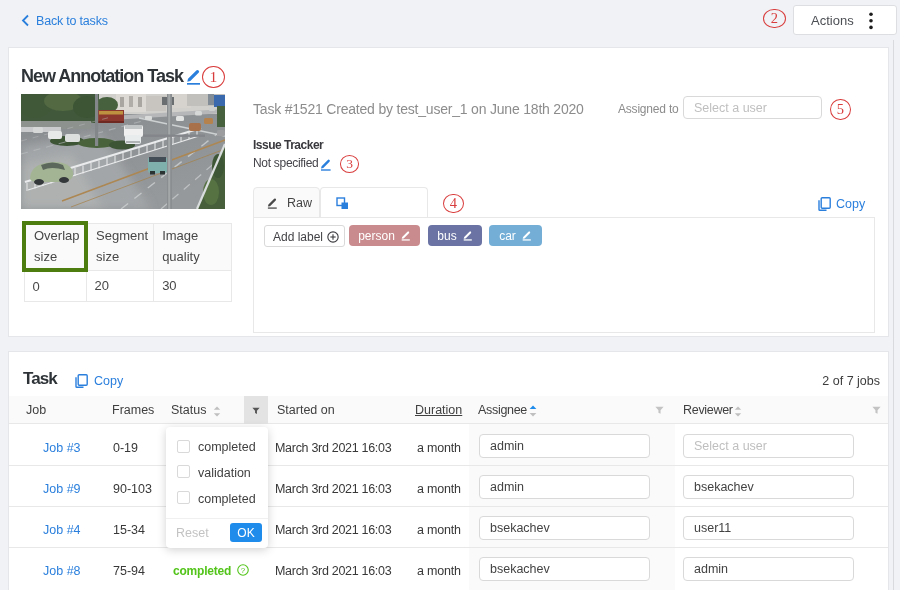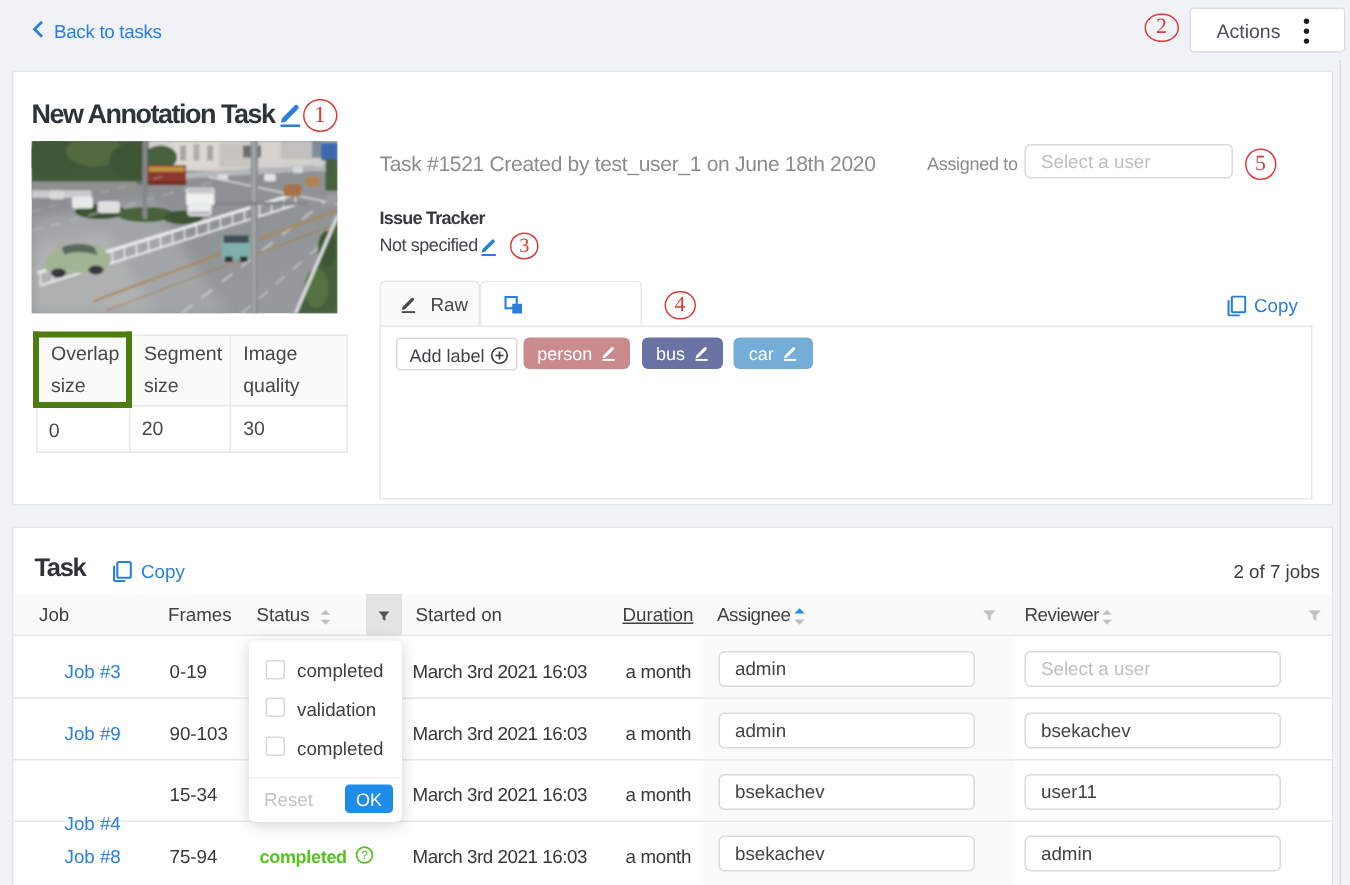--- a/index.html
+++ b/index.html
@@ -306,21 +306,21 @@
     <span class="ph">Select a user</span>
   </div>
 
 <div class="celltxt blue" style="left:43px;top:482px;">Job #9</div>
 <div class="celltxt" style="left:113px;top:482px;">90-103</div>
 <div class="celltxt" style="left:275px;top:482px;letter-spacing:-0.3px;">March 3rd 2021 16:03</div>
 <div class="celltxt" style="left:417px;top:482px;letter-spacing:-0.2px;">a month</div>
 <div class="input" style="left:479px;top:475px;width:171px;height:24px;">admin</div>
 <div class="input" style="left:683px;top:475px;width:171px;height:24px;">bsekachev</div>
 
-<div class="celltxt blue" style="left:43px;top:542px;">Job #4</div>
+<div class="celltxt blue" style="left:43px;top:523px;">Job #4</div>
 <div class="celltxt" style="left:113px;top:523px;">15-34</div>
 <div class="celltxt" style="left:275px;top:523px;letter-spacing:-0.3px;">March 3rd 2021 16:03</div>
 <div class="celltxt" style="left:417px;top:523px;letter-spacing:-0.2px;">a month</div>
 <div class="input" style="left:479px;top:516px;width:171px;height:24px;">bsekachev</div>
 <div class="input" style="left:683px;top:516px;width:171px;height:24px;">user11</div>
 
 <div class="celltxt blue" style="left:43px;top:564px;">Job #8</div>
 <div class="celltxt" style="left:113px;top:564px;">75-94</div>
 <div class="celltxt" style="left:173px;top:564px;color:#52c41a;font-weight:bold;font-size:12px;letter-spacing:-0.2px;">completed</div>
 <svg class="abs" style="left:237px;top:564px;" width="12" height="12" viewBox="0 0 13 13">

